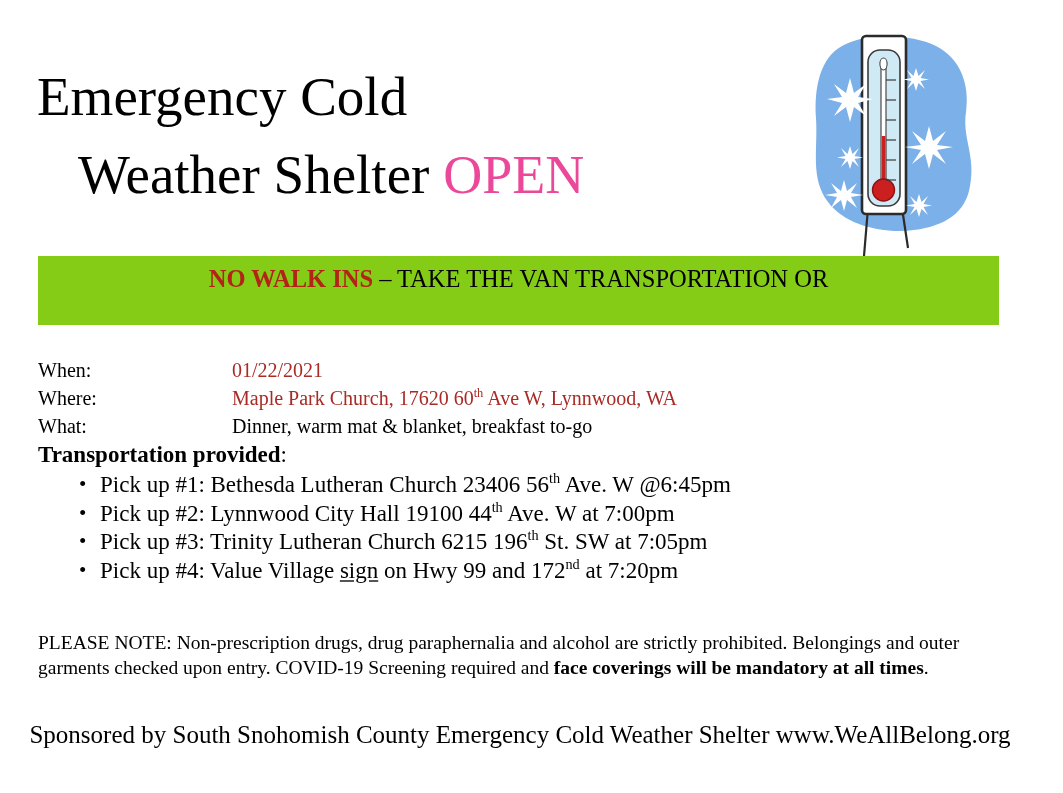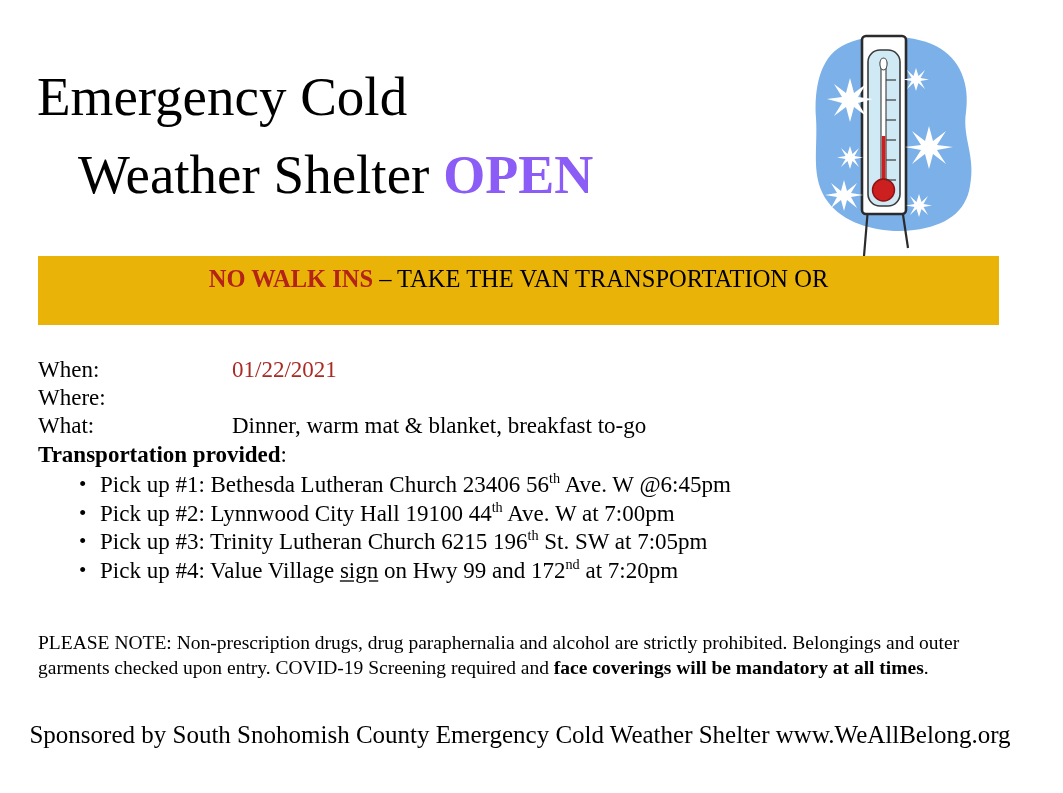--- a/index.html
+++ b/index.html
@@ -25,43 +25,43 @@
   }
   .title-line {
     font-size: 55px;
     line-height: 78px;
     white-space: nowrap;
     letter-spacing: 0px;
   }
   .title-line-1 { padding-left: 37px; }
   .title-line-2 { padding-left: 78px; }
   .title-open {
-    color: #8b5cf6;
-    font-weight: bold;
+    color: #ec4899;
+    font-weight: normal;
     font-size: 54px;
   }
 
   
   .clipart {
     position: absolute;
     left: 806px;
     top: 18px;
     width: 185px;
     height: 240px;
   }
   .clipart svg { display: block; }
 
   
   .banner {
     position: absolute;
     left: 38px;
     top: 256px;
     width: 961px;
     height: 69px;
-    background: #eab308;
+    background: #84cc16;
     box-sizing: border-box;
     padding-top: 6px;
     text-align: center;
   }
   .banner-line {
     font-size: 24.5px;
     line-height: 34px;
     white-space: nowrap;
   }
   .banner-strong {
@@ -72,21 +72,21 @@
   
   .details {
     position: absolute;
     left: 38px;
     top: 356px;
     width: 960px;
   }
   .detail-row {
     display: flex;
     align-items: flex-start;
-    font-size: 23px;
+    font-size: 20px;
     line-height: 28px;
     white-space: nowrap;
   }
   .detail-label { width: 194px; flex: 0 0 194px; }
   .detail-value.red { color: #a82b25; }
   sup { font-size: 0.62em; line-height: 0; vertical-align: super; }
 
   .transport-heading {
     font-size: 23px;
     line-height: 29px;
@@ -200,20 +200,21 @@
 
 <div class="details">
 
   <div class="detail-row">
     <span class="detail-label">When:</span>
     <span class="detail-value red">01/22/2021</span>
   </div>
 
   <div class="detail-row">
     <span class="detail-label">Where:</span>
+    <span class="detail-value red"><span>Maple Park Church, 17620 60</span><sup>th</sup><span> Ave W, Lynnwood, WA</span></span>
   </div>
 
   <div class="detail-row">
     <span class="detail-label">What:</span>
     <span class="detail-value">Dinner, warm mat &amp; blanket, breakfast to-go</span>
   </div>
 
   <div class="transport-heading"><span>Transportation provided</span><span class="plain">:</span></div>
 
   <ul class="pickups">

